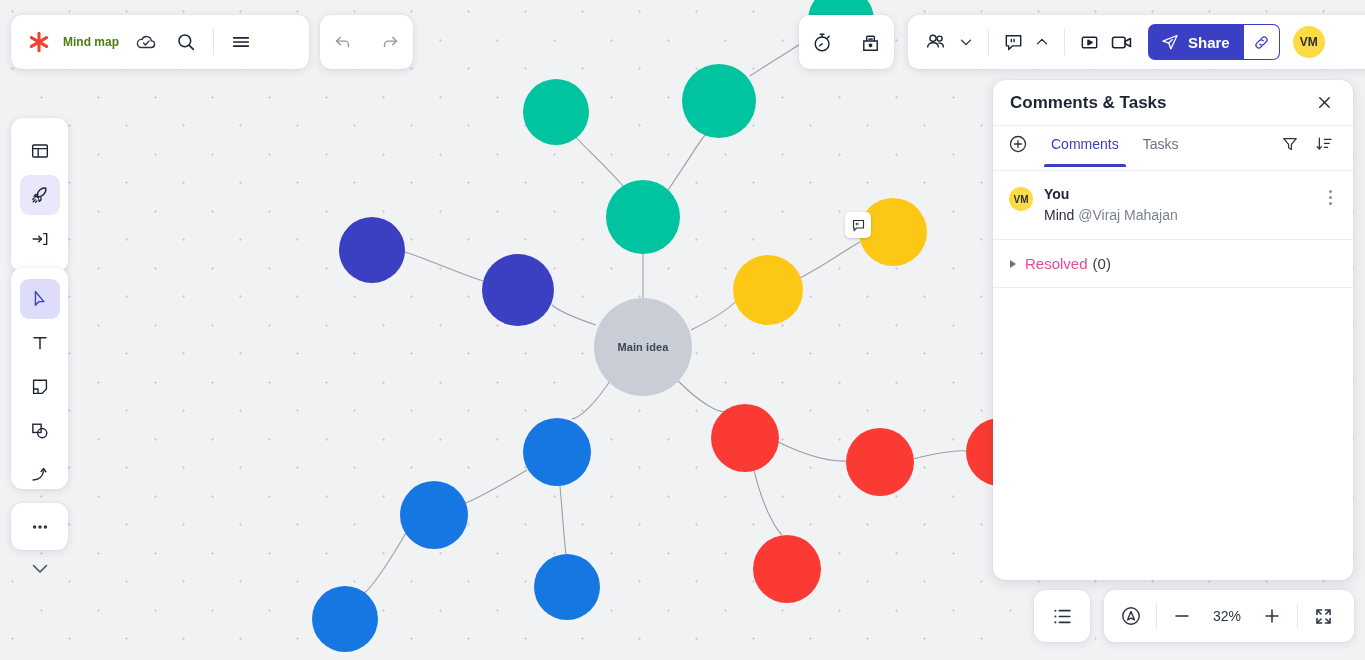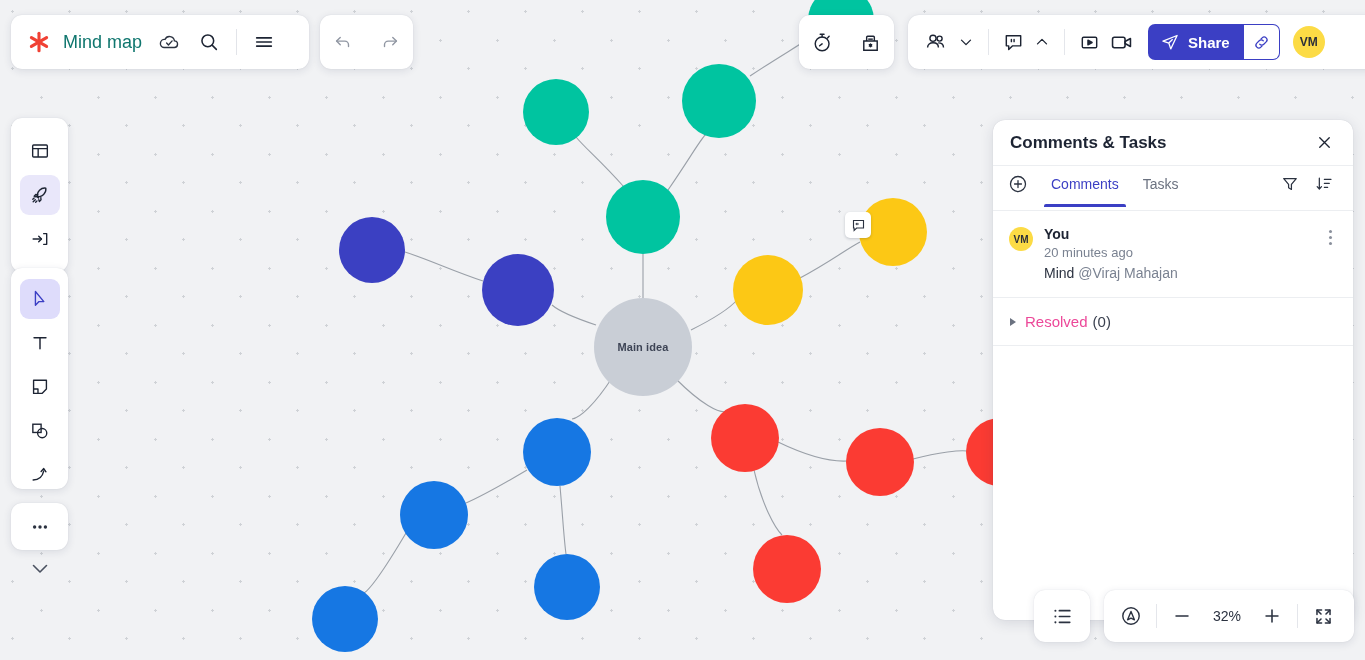--- a/index.html
+++ b/index.html
@@ -48,21 +48,21 @@
     box-shadow: 0 2px 9px rgba(30,40,70,.11), 0 0 1px rgba(30,40,70,.16);
   }
 
   
   #titlebar {
     left: 11px; top: 15px; height: 54px; width: 298px;
     display: flex; align-items: center; padding: 0 16px;
   }
   #logo { width: 24px; height: 24px; flex: 0 0 auto; }
   #doc-title {
-    font-size: 18px; font-weight: normal; color: #0f766e;
+    font-size: 12px; font-weight: bold; color: #4d7c0f;
     margin-left: 12px; white-space: nowrap;
   }
   #titlebar .tb-icon {
     width: 26px; height: 26px; margin-left: 14px;
     display: flex; align-items: center; justify-content: center;
     cursor: pointer;
   }
   #titlebar .divider {
     width: 1px; height: 26px; background: #e2e4e9; margin-left: 14px;
   }
@@ -129,21 +129,20 @@
     position: absolute; left: 11px; top: 550px; width: 57px; height: 36px;
     display: flex; align-items: center; justify-content: center; cursor: pointer;
   }
 
   
   #comments-panel {
     left: 993px; top: 80px; width: 360px; height: 500px;
     border-radius: 12px; overflow: hidden;
     display: flex; flex-direction: column;
     box-shadow: 0 3px 14px rgba(30,40,70,.13), 0 0 1px rgba(30,40,70,.2);
-    margin-top: 40px;
   }
   #cp-header {
     height: 46px; display: flex; align-items: center;
     padding: 0 16px 0 17px; border-bottom: 1px solid #eceef1;
   }
   #cp-title { font-size: 17px; font-weight: bold; color: #1d2433; flex: 1; }
   #cp-close { width: 26px; height: 26px; display: flex; align-items: center;
     justify-content: center; cursor: pointer; }
   #cp-tabs {
     height: 45px; display: flex; align-items: center;
@@ -486,21 +485,20 @@
           <path d="M12.4 6.4h8M12.4 11.2h6M12.4 16h4"></path>
         </svg>
       </div>
     </div>
 
     <div id="cp-list">
       <div class="comment-item">
         <div class="c-avatar">VM</div>
         <div class="c-body">
           <div class="c-author">You</div>
-          <div class="c-time">20 minutes ago</div>
           <div class="c-text"><span>Mind </span><span class="mention">@Viraj Mahajan</span></div>
         </div>
         <div class="c-menu">
           <i></i>
           <i></i>
           <i></i>
         </div>
       </div>
 
       <div id="resolved-row">

